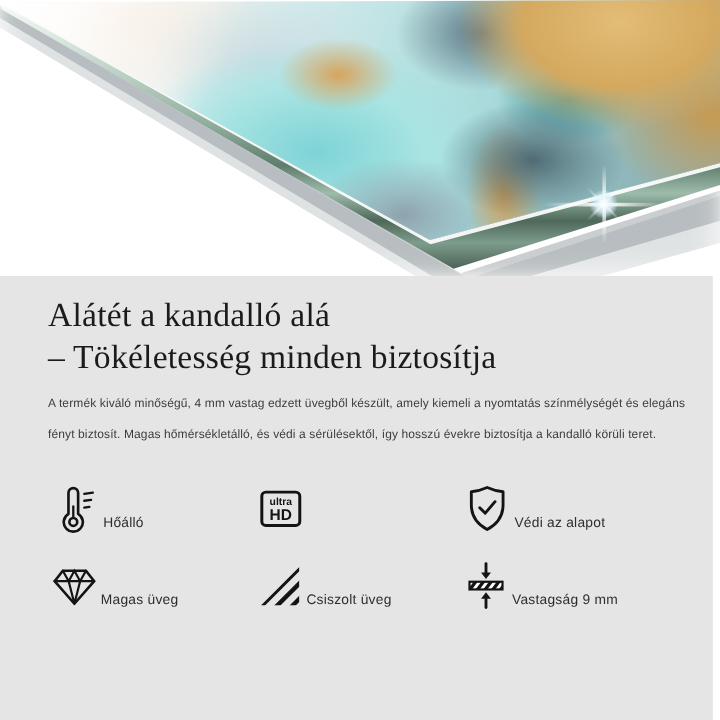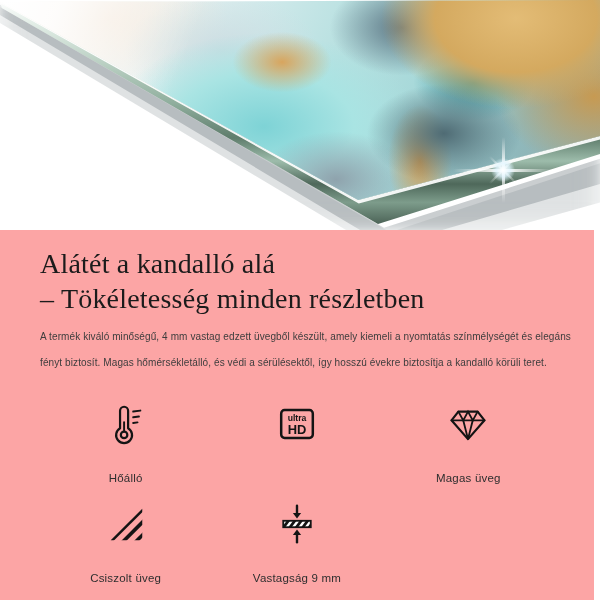--- a/index.html
+++ b/index.html
@@ -2,21 +2,21 @@
 <html lang="hu"><head>
 <meta charset="utf-8">
 <style>
   * { margin:0; padding:0; box-sizing:border-box; }
   html,body { background:#ffffff; }
   body {
     width:600px; height:600px; overflow:hidden;
     font-family:"Liberation Sans", sans-serif;
     color:#1c1c1c; position:relative;
   }
-  .page { width:594px; height:600px; background:#fca5a5; position:relative; }
+  .page { width:594px; height:600px; background:#e5e5e5; position:relative; }
 
   
   .hero { position:relative; width:600px; height:230px; background:#fff; overflow:hidden; }
 
   .panel-shadow {
     position:absolute; inset:0;
     clip-path:polygon(0% 2%, 64% 99%, 100% 69%, 100% 80%, 64.5% 107%, 0% 6.5%);
     background:rgba(128,138,143,0.42);
     filter:blur(6px);
   }
@@ -93,21 +93,21 @@
     margin-top:8px; width:532px;
     font-size:10px; line-height:26px; color:#3d3d3d; letter-spacing:0.1px;
   }
 
   
   .features {
     margin-top:24px;
     display:grid; grid-template-columns:repeat(3, 1fr);
     row-gap:16px;
   }
-  .feature { display:flex; flex-direction:column; align-items:center; }
+  .feature { display:flex; flex-direction:row; align-items:center; }
   .icon-box { height:48px; display:flex; align-items:center; justify-content:center; }
   .feature-label { margin-top:24px; font-size:11.5px; color:#2e2e2e; letter-spacing:0.2px; }
   .icon-box svg { display:block; }
   .stroke { fill:none; stroke:#141414; stroke-width:2.3; stroke-linecap:round; stroke-linejoin:round; }
   .stroke-thin { fill:none; stroke:#141414; stroke-width:2; stroke-linecap:round; }
   .fill { fill:#141414; stroke:none; }
   .badge-small { font-family:"Liberation Sans", sans-serif; font-size:9px;  font-weight:700; fill:#141414; }
   .badge-big   { font-family:"Liberation Sans", sans-serif; font-size:13.5px; font-weight:800; fill:#141414; }
 </style>
 </head>
@@ -126,21 +126,21 @@
         <span class="ray-v"></span>
       <span class="ray-d1"></span>
         <span class="ray-d2"></span>
       <span class="glow"></span>
     </div>
   </div>
 
   <div class="main">
     <h1>
       <span>Alátét a kandalló alá</span>
-      <span>– Tökéletesség minden részletben</span>
+      <span>– Tökéletesség minden biztosítja</span>
     </h1>
     <p class="desc">A termék kiváló minőségű, 4 mm vastag edzett üvegből készült, amely kiemeli a nyomtatás színmélységét és elegáns fényt biztosít. Magas hőmérsékletálló, és védi a sérülésektől, így hosszú évekre biztosítja a kandalló körüli teret.</p>
 
     <div class="features">
 
       <div class="feature">
         <div class="icon-box">
           <svg width="46" height="46" viewBox="0 0 48 48">
             <path class="stroke" d="M17.8 10.2 a4.2 4.2 0 0 1 8.4 0 V28.4 a8.3 8.3 0 1 1 -8.4 0 Z"></path>
             <circle class="stroke" cx="22" cy="35.4" r="3.4"></circle>
@@ -156,20 +156,29 @@
       <div class="feature">
         <div class="icon-box">
           <svg width="46" height="46" viewBox="0 0 48 48">
             <rect class="stroke" x="7.5" y="9.5" width="33" height="29" rx="3.5" style="stroke-width:2.6"></rect>
             <text class="badge-small" x="24" y="21" text-anchor="middle">ultra</text>
             <text class="badge-big" x="24" y="34" text-anchor="middle">HD</text>
           </svg>
         </div>
       </div>
 
+      <div class="feature">
+        <div class="icon-box">
+          <svg width="46" height="46" viewBox="0 0 48 48">
+            <path class="stroke" d="M24 5.5 C28 7.3 33 8.7 37.8 9.2 V20.5 C37.8 31 32.3 37.6 24 42 C15.7 37.6 10.2 31 10.2 20.5 V9.2 C15 8.7 20 7.3 24 5.5 Z" style="stroke-width:2.5"></path>
+            <path class="stroke" d="M17.5 23 L22.3 27.8 L30.8 17.8" style="stroke-width:2.5"></path>
+          </svg>
+        </div>
+        <div class="feature-label">Védi az alapot</div>
+      </div>
 
       <div class="feature">
         <div class="icon-box">
           <svg width="44" height="44" viewBox="0 0 48 48">
             <path class="stroke" d="M13.5 10.5 H34.5 L42 20 L24 40.5 L6 20 Z" style="stroke-width:2.4"></path>
             <line class="stroke-thin" x1="6" y1="20" x2="42" y2="20"></line>
             <path class="stroke-thin" d="M13.5 10.5 L18.8 20 L24 10.5 L29.2 20 L34.5 10.5" fill="none"></path>
             <path class="stroke-thin" d="M18.8 20 L24 40.5 L29.2 20" fill="none"></path>
           </svg>
         </div>

